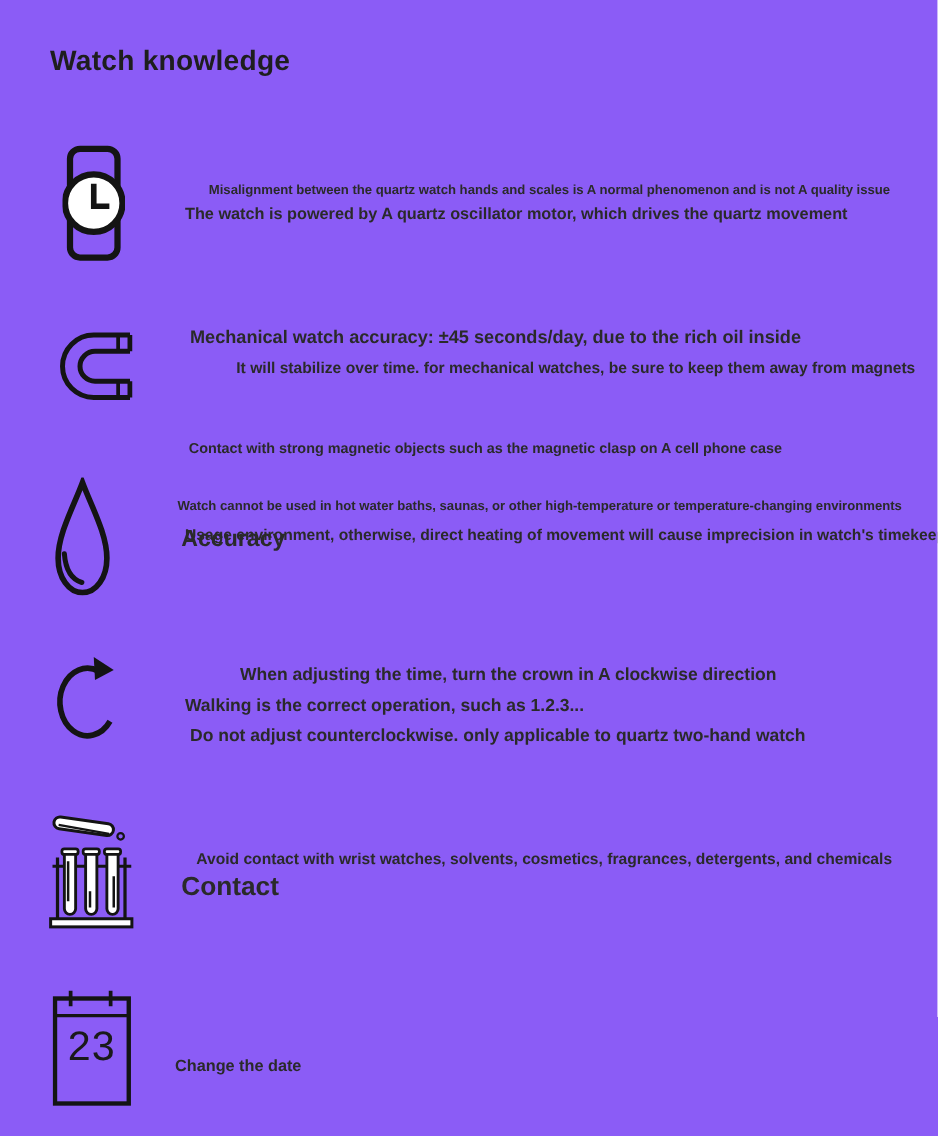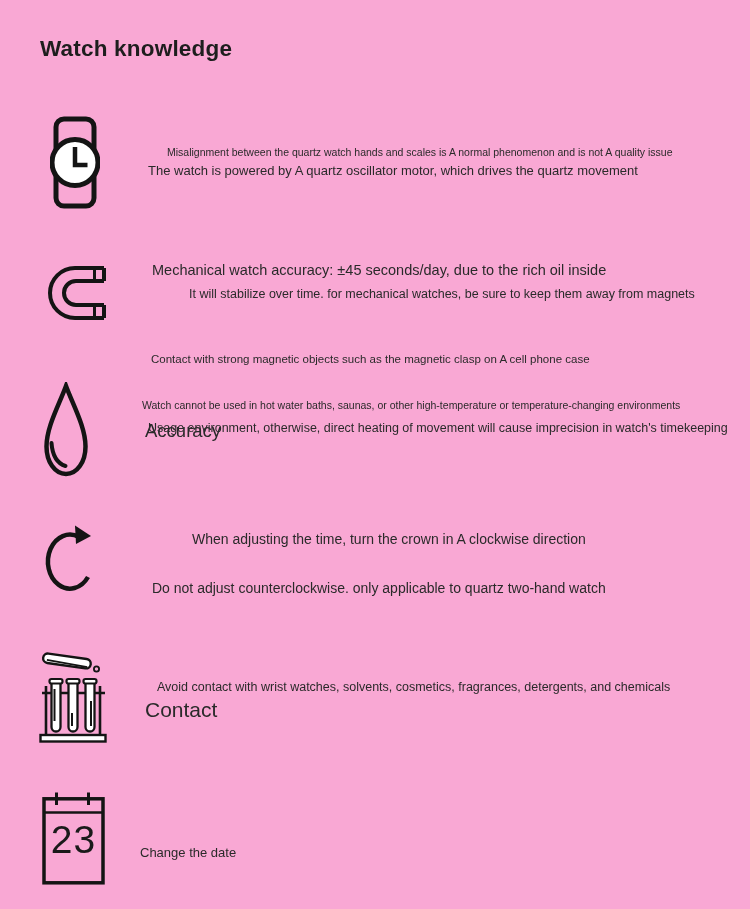--- a/index.html
+++ b/index.html
@@ -1,51 +1,51 @@
 <!DOCTYPE html>
 <html><head>
 <meta charset="utf-8">
 <style>
   html, body { margin: 0; padding: 0; background: #ffffff; }
   .canvas {
     position: relative;
     width: 750px;
     height: 909px;
-    background: #f9a8d4;
+    background: #8b5cf6;
     font-family: "Liberation Sans", sans-serif;
     color: #262626;
     overflow: hidden;
   }
   .title {
     position: absolute;
     left: 40px;
     top: 36px;
     margin: 0;
     font-size: 22.5px;
     font-weight: bold;
     color: #1e1e1e;
     letter-spacing: 0.2px;
   }
   .line {
     position: absolute;
-    font-weight: normal;
+    font-weight: bold;
     white-space: nowrap;
     color: #2a2a2a;
   }
   .icon {
     position: absolute;
     display: block;
   }
   .cal-day {
     position: absolute;
     left: 44px;
     top: 818px;
     width: 59px;
     text-align: center;
-    font-size: 39px;
+    font-size: 33px;
     font-weight: 400;
     color: #1a1a1a;
     letter-spacing: 1px;
   }
 </style>
 </head>
 <body>
 
 <div class="canvas">
 
@@ -75,20 +75,21 @@
   </svg>
   <div class="line" style="left:142px; top:399px; font-size:10.5px;">Watch cannot be used in hot water baths, saunas, or other high-temperature or temperature-changing environments</div>
   <div class="line" style="left:148px; top:421px; font-size:12.5px;">Usage environment, otherwise, direct heating of movement will cause imprecision in watch's timekeeping</div>
   <div class="line" style="left:145px; top:420px; font-size:18.5px;">Accuracy</div>
 
   <svg class="icon" style="left:43px; top:524px;" width="53" height="77" viewBox="0 0 53 77" aria-hidden="true">
     <path d="M36 13 A 22 27 0 1 0 45 53" fill="none" stroke="#141414" stroke-width="4.5"></path>
     <polygon points="32,1.5 48,12 33,20" fill="#141414"></polygon>
   </svg>
   <div class="line" style="left:192px; top:531px; font-size:14px;">When adjusting the time, turn the crown in A clockwise direction</div>
+  <div class="line" style="left:148px; top:556px; font-size:14px;">Walking is the correct operation, such as 1.2.3...</div>
   <div class="line" style="left:152px; top:580px; font-size:14px;">Do not adjust counterclockwise. only applicable to quartz two-hand watch</div>
 
   <svg class="icon" style="left:39px; top:649px;" width="69" height="95" viewBox="0 0 69 95" aria-hidden="true">
     <g transform="rotate(8 5 10)">
       <rect x="4" y="4" width="48" height="9.5" rx="4.75" fill="#ffffff" stroke="#141414" stroke-width="2.4"></rect>
       <line x1="8" y1="10.5" x2="49" y2="12" stroke="#141414" stroke-width="1.8"></line>
     </g>
     <circle cx="57.5" cy="20" r="2.6" fill="none" stroke="#141414" stroke-width="1.8"></circle>
     <path d="M7 37 L7 87 M61 37 L61 87" fill="none" stroke="#141414" stroke-width="2.6"></path>
     <path d="M3 44 L66 44" fill="none" stroke="#141414" stroke-width="2.4"></path>

